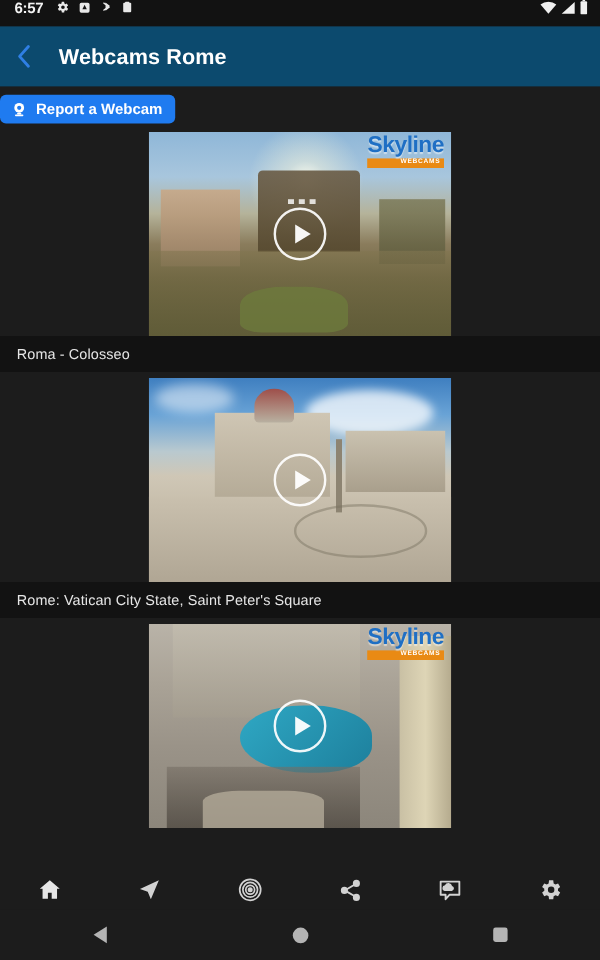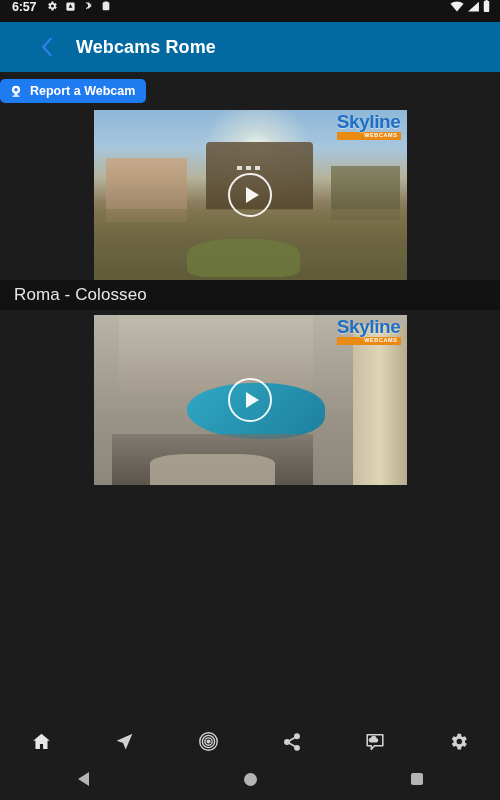--- a/index.html
+++ b/index.html
@@ -20,22 +20,22 @@
   .status-time {
     color:#f2f2f2; font-size:12.5px; font-weight:bold;
     letter-spacing:-0.2px; margin-right:2px;
   }
   .status-icons-left { display:flex; align-items:center; gap:7px; }
   .status-icons-right { display:flex; align-items:center; gap:3px; margin-left:auto; }
   .sicon { display:block; }
 
   
   .appbar {
-    height:50px; background:#0369a1;
-    display:flex; align-items:center; padding-left:34px;
+    height:50px; background:#0c4a6e;
+    display:flex; align-items:center; padding-left:7px;
   }
   .back-btn {
     width:26px; height:26px; display:flex;
     align-items:center; justify-content:center; cursor:pointer;
   }
   .appbar-title {
     color:#ffffff; font-size:18px; font-weight:bold;
     margin-left:16px; letter-spacing:0.1px;
   }
 
@@ -51,21 +51,21 @@
   }
   .report-btn-label {
     color:#ffffff; font-size:12.5px; font-weight:bold;
     white-space:nowrap;
   }
 
   
   .feed { display:flex; flex-direction:column; }
   .cam-card { position:relative; margin-bottom:5px; }
   .cam-media {
-    position:relative; width:313px; height:170px;
+    position:relative; width:252px; height:170px;
     margin:0 auto; overflow:hidden; cursor:pointer;
   }
   .thumb { position:absolute; inset:0; }
 
   
   .thumb-colosseo {
     background:
       radial-gradient(circle at 52% 24%, rgba(255,255,240,.95) 0%, rgba(255,250,220,.45) 9%, rgba(255,255,255,0) 26%),
       linear-gradient(to bottom, #8fb7d8 0%, #a8c6dd 22%, #b5b39a 40%, #8a7c5c 55%, #6e6442 72%, #5c5733 100%);
   }
@@ -187,21 +187,21 @@
   .dots {
     position:absolute; left:46%; top:33%; display:flex; gap:4px;
   }
   .dots i { width:5px; height:4px; background:rgba(255,255,255,.8); display:block; }
 
   .cam-label-bar {
     background:#121212; height:30px; display:flex; align-items:center;
     padding-left:14px;
   }
   .cam-label {
-    color:#e6e6e6; font-size:17px; letter-spacing:.1px;
+    color:#e6e6e6; font-size:12px; letter-spacing:.1px;
   }
 
   
   .bottomnav {
     position:absolute; left:0; bottom:42px; width:100%; height:33px;
     background:#1c1c1c; display:flex; align-items:center;
   }
   .nav-item {
     flex:1; display:flex; align-items:center; justify-content:center;
     cursor:pointer; height:100%;
@@ -302,20 +302,40 @@
         </div>
         <div class="play-overlay">
           <span class="tri"></span>
         </div>
       </div>
       <div class="cam-label-bar">
         <span class="cam-label">Roma - Colosseo</span>
       </div>
     </div>
 
+    <div class="cam-card">
+      <div class="cam-media">
+        <div class="thumb thumb-vatican">
+          <div class="cloud-a"></div>
+            <div class="cloud-b"></div>
+            <div class="basilica"></div>
+          <div class="dome"></div>
+            <div class="colonnade-r"></div>
+            <div class="plaza"></div>
+          <div class="obelisk"></div>
+            <div class="ring"></div>
+        </div>
+        <div class="play-overlay">
+          <span class="tri"></span>
+        </div>
+      </div>
+      <div class="cam-label-bar">
+        <span class="cam-label">Rome: Vatican City State, Saint Peter's Square</span>
+      </div>
+    </div>
 
     <div class="cam-card">
       <div class="cam-media">
         <div class="thumb thumb-trevi">
           <div class="facade"></div>
             <div class="pool"></div>
           <div class="crowd"></div>
             <div class="wall-right"></div>
             <div class="stone-fg"></div>
         </div>

